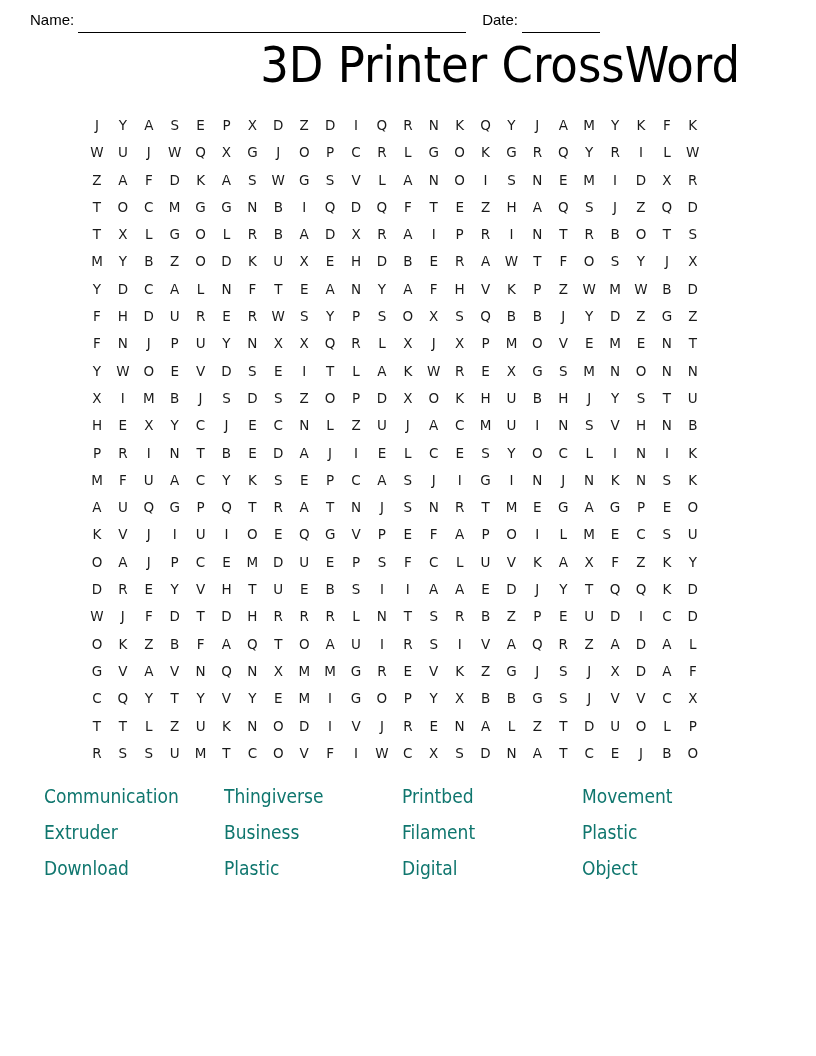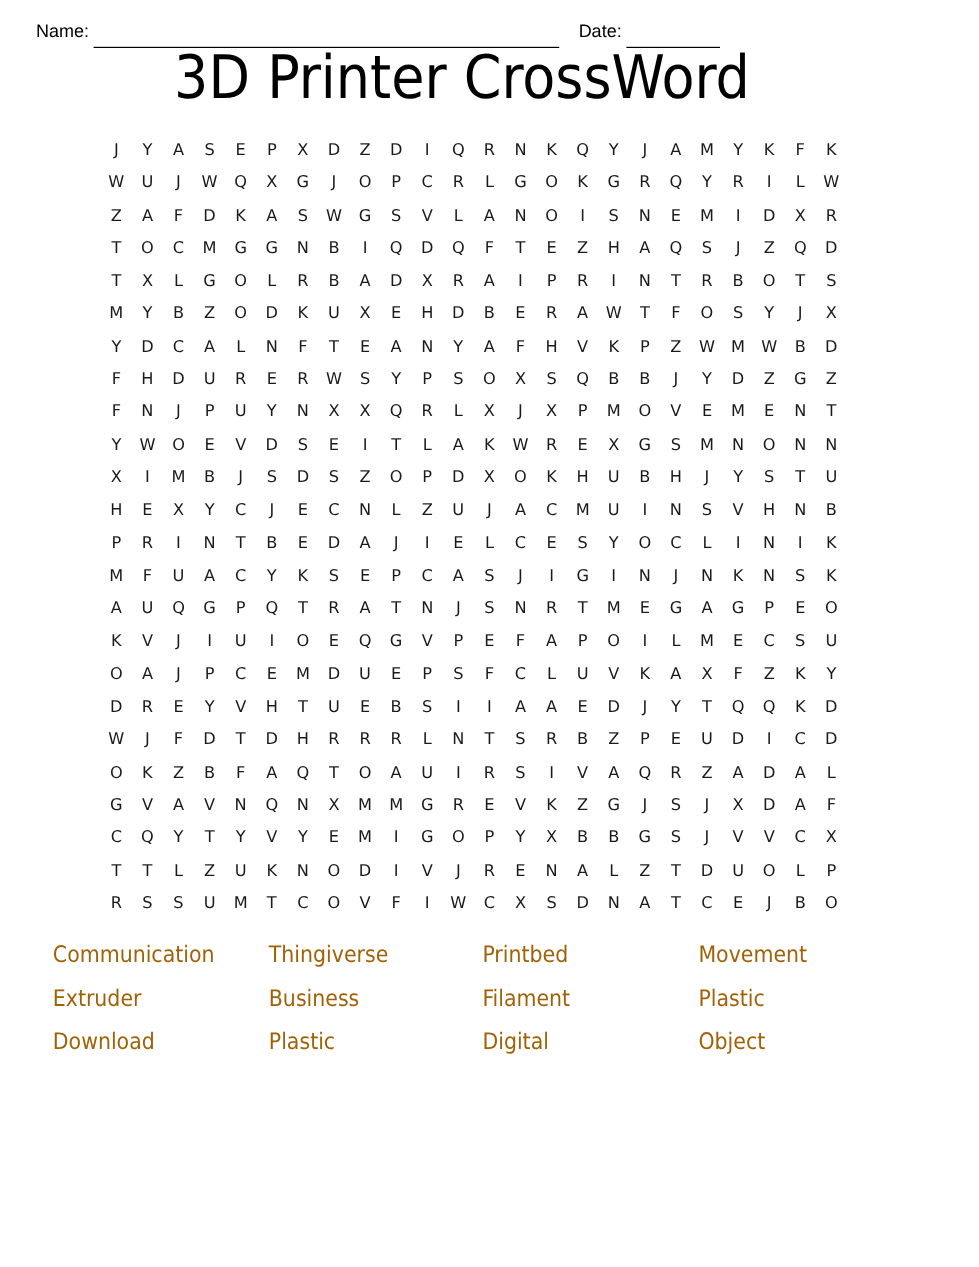--- a/index.html
+++ b/index.html
@@ -18,20 +18,21 @@
   }
 
   
   .header-row {
     position: absolute;
     top: 0px;
     left: 0px;
     width: 816px;
     height: 40px;
     display: flex;
+    align-items: center;
     font-size: 15px;
   }
   .hdr-label {
     white-space: nowrap;
     font-size: 15px;
     line-height: 26px;
   }
   .hdr-rule {
     display: inline-block;
     border-bottom: 1px solid #000;
@@ -49,28 +50,27 @@
     align-items: flex-end;
   }
   .date-rule { width: 78px; margin-left: 4px; }
 
   
   .puzzle-title {
     position: absolute;
     top: 36px;
     left: 0;
     width: 740px;
-    text-align: center;
+    text-align: right;
     font-size: 50px;
     font-weight: normal;
     letter-spacing: 0px;
     line-height: 58px;
     font-family: "DejaVu Sans Condensed", "Liberation Sans", sans-serif;
     margin: 0;
-    padding-left: 15px;
   }
 
   
   .grid-wrap {
     position: absolute;
     top: 112px;
     left: 84px;
     width: 648px;
   }
   .grid-table {
@@ -98,21 +98,21 @@
     width: 740px;
     display: grid;
     grid-template-columns: 180px 178px 180px 180px;
     grid-auto-rows: 36px;
     font-size: 19px;
     font-family: "DejaVu Sans Condensed", "Liberation Sans", sans-serif;
   }
   .word-item {
     line-height: 36px;
     white-space: nowrap;
-    color: #a16207;
+    color: #0f766e;
   }
   .word-item.empty { visibility: hidden; }
 </style>
 </head>
 <body>
 
 <div class="header-row">
   <div class="name-group">
     <span class="hdr-label">Name:</span>
     <span class="hdr-rule name-rule"></span>

